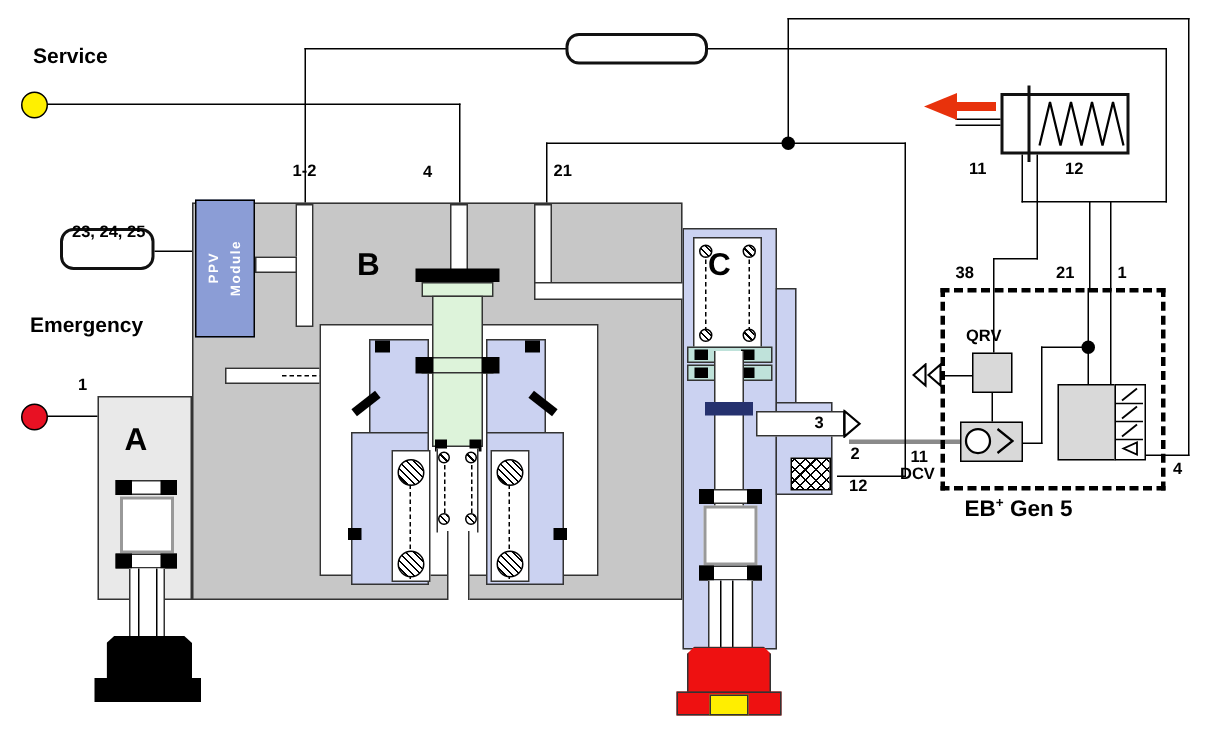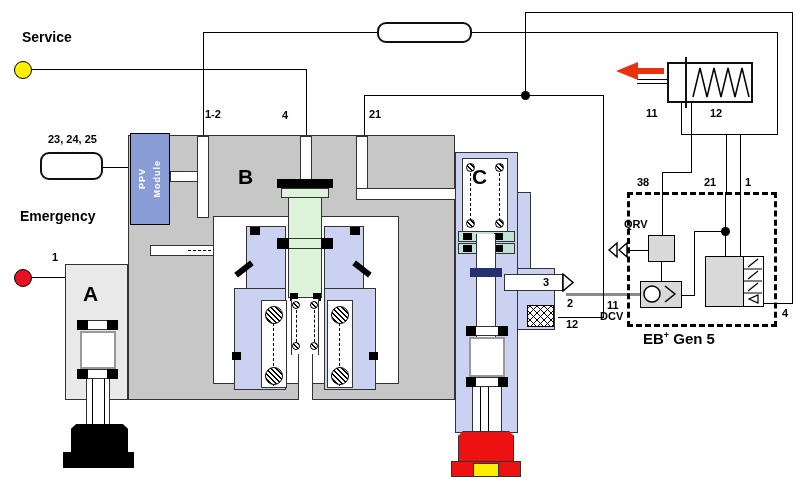--- a/index.html
+++ b/index.html
@@ -61,21 +61,21 @@
   <div class="ln" style="left:681px;top:295px;width:14px;height:1px"></div>
   <div class="ln" style="left:694px;top:231px;width:1px;height:65px"></div>
   <div class="ln" style="left:694px;top:231px;width:32px;height:1px"></div>
   <div class="ln" style="left:725px;top:192px;width:1px;height:65px"></div>
   <div class="ln" style="left:740px;top:192px;width:1px;height:65px"></div>
   <div class="dot" style="left:521px;top:91px"></div>
   <div class="dot" style="left:721px;top:227px"></div>
 
   <div class="abs" style="left:377px;top:22px;width:95px;height:21px;background:#fff;border:2px solid #111;border-radius:9px"></div>
   <div class="abs" style="left:40px;top:152px;width:63px;height:28px;background:#fff;border:2px solid #111;border-radius:9px"></div>
-  <div class="lbl" style="left:48px;top:134px">23, 24, 25</div>
+  <div class="lbl" style="left:48px;top:150px">23, 24, 25</div>
 
   <div class="lbl big" style="left:22px;top:30px">Service</div>
   <div class="port-circle" style="left:14px;top:61px;background:#fff000"></div>
   <div class="lbl big" style="left:20px;top:209px">Emergency</div>
   <div class="lbl" style="left:52px;top:252px">1</div>
   <div class="port-circle" style="left:14px;top:269px;background:#e81123"></div>
 
   <div class="abs body-gray" style="left:128px;top:135px;width:327px;height:265px"></div>
 
   <div class="abs white-ch" style="left:197px;top:136px;width:12px;height:82px"></div>
@@ -84,21 +84,21 @@
   <div class="abs white-ch" style="left:356px;top:188px;width:110px;height:12px"></div>
   <div class="abs white-ch" style="left:170px;top:171px;width:28px;height:11px"></div>
   <div class="abs white-ch" style="left:150px;top:245px;width:64px;height:11px"></div>
   <div class="abs" style="left:188px;top:250px;width:28px;height:0;border-top:1px dashed #000"></div>
 
   <div class="abs" style="left:130px;top:133px;width:40px;height:92px;background:#8b9dd6;border:1px solid #000;display:flex;justify-content:center;align-items:center;gap:2px">
     <span class="ppv-txt">PPV</span>
     <span class="ppv-txt">Module</span>
   </div>
 
-  <div class="lbl" style="left:205px;top:109px">1-2</div>
+  <div class="lbl" style="left:195px;top:109px">1-2</div>
   <div class="lbl" style="left:282px;top:110px">4</div>
   <div class="lbl" style="left:369px;top:109px">21</div>
 
   <div class="abs" style="left:213px;top:216px;width:186px;height:168px;background:#fff;border:1px solid #333"></div>
   <div class="lbl sect" style="left:238px;top:166px">B</div>
 
   <div class="abs lav" style="left:246px;top:226px;width:40px;height:64px"></div>
   <div class="abs lav" style="left:324px;top:226px;width:40px;height:64px"></div>
   <div class="abs lav" style="left:234px;top:288px;width:52px;height:102px"></div>
   <div class="abs lav" style="left:324px;top:288px;width:52px;height:102px"></div>
@@ -205,21 +205,21 @@
   <div class="lbl" style="left:646px;top:108px">11</div>
   <div class="lbl" style="left:710px;top:108px">12</div>
 
   <div class="abs" style="left:627px;top:192px;width:150px;height:135px;border:3px dashed #000"></div>
   <div class="lbl" style="left:637px;top:177px">38</div>
   <div class="lbl" style="left:704px;top:177px">21</div>
   <div class="lbl" style="left:745px;top:177px">1</div>
   <div class="lbl" style="left:782px;top:308px">4</div>
   <div class="lbl" style="left:607px;top:300px">11</div>
 
-  <div class="lbl" style="left:624px;top:219px">QRV</div>
+  <div class="lbl" style="left:644px;top:219px">QRV</div>
   <div class="abs grayfill" style="left:648px;top:235px;width:27px;height:27px"></div>
   <svg class="abs" style="left:608px;top:242px" width="22" height="17">
     <polygon points="9,1 9,15 1,8" fill="#fff" stroke="#000" stroke-width="1.4"></polygon>
     <polygon points="19,1 19,15 11,8" fill="#fff" stroke="#000" stroke-width="1.4"></polygon>
   </svg>
 
   <div class="abs grayfill" style="left:640px;top:281px;width:42px;height:27px">
     <svg width="39" height="24">
       <circle cx="11" cy="12" r="8" fill="#fff" stroke="#000" stroke-width="1.5"></circle>
       <polyline points="24,4 34,12 24,20" fill="none" stroke="#000" stroke-width="1.5"></polyline>

